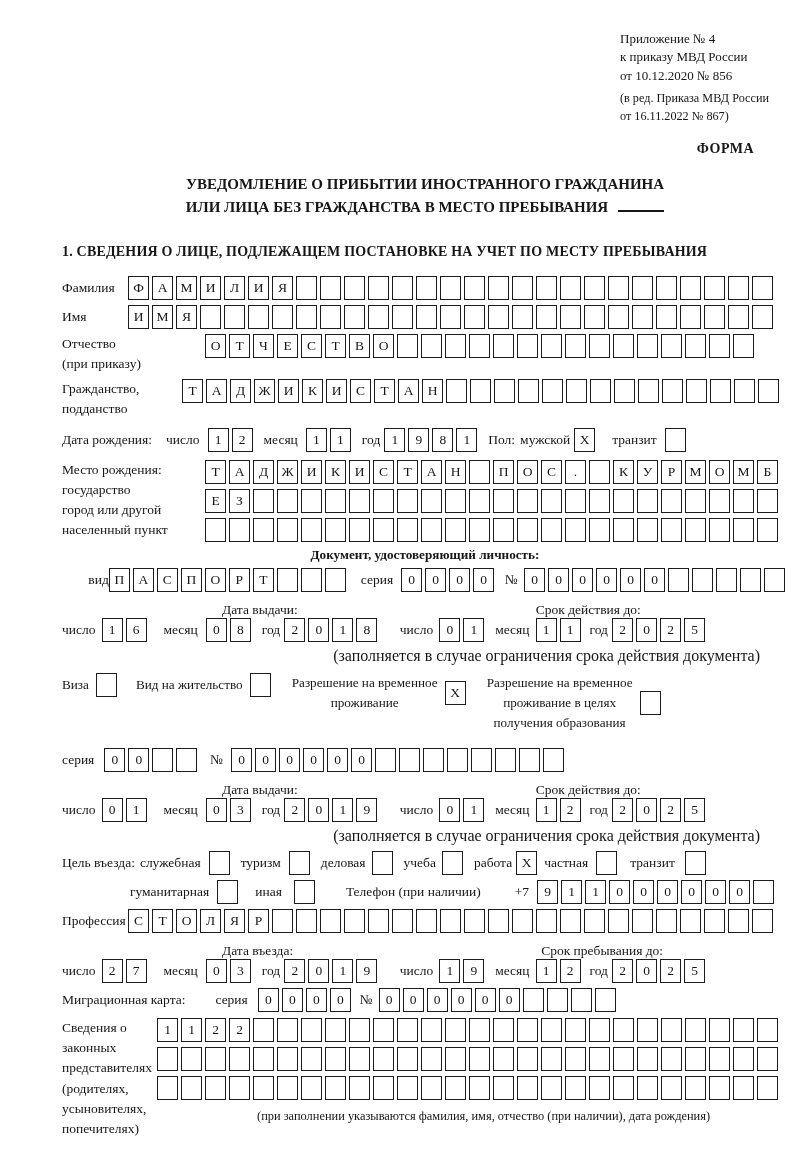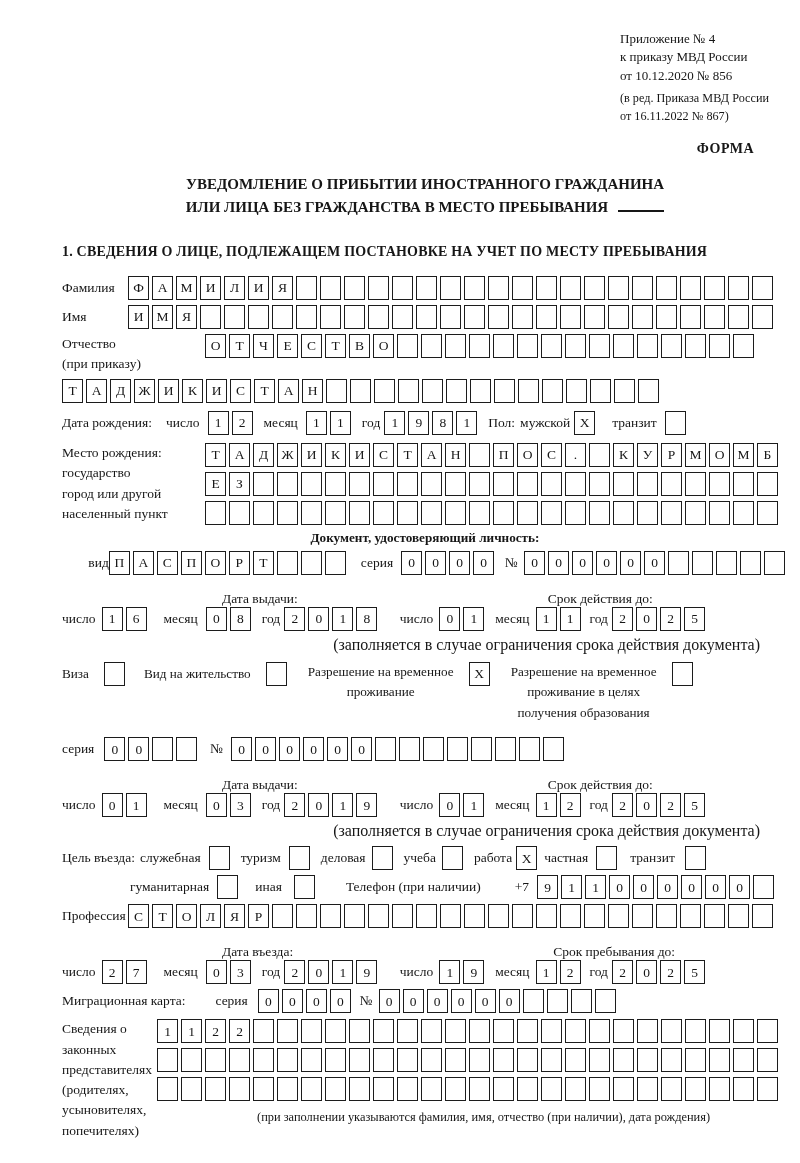--- a/index.html
+++ b/index.html
@@ -33,26 +33,26 @@
     width:21px;height:24px;border:1.7px solid #1c1c1c;margin-right:3px;
     font-size:13.5px;line-height:1;background:#fff;flex-shrink:0;
   }
   .stack{display:flex;flex-direction:column;gap:5px;}
 
   .inline-row{display:flex;align-items:flex-start;margin-bottom:5px;font-size:13.5px;text-align:right;}
   .inline-row .lbl{line-height:24px;white-space:nowrap;}
 
   .center-bold{font-weight:bold;font-size:13.2px;text-align:center;margin:3px 0 5px 0;}
 
-  .dhead{display:flex;font-size:13.5px;margin-top:16px;gap:12px;}
+  .dhead{display:flex;font-size:13.5px;margin-top:10px;}
   .note{font-size:16px;text-align:right;padding-right:28px;margin-top:2px;margin-bottom:6px;}
   .para{font-size:13.5px;line-height:1.65;margin-top:6px;}
 
   .chk-cluster{display:flex;align-items:flex-start;margin-top:8px;margin-bottom:14px;font-size:13.2px;}
-  .chk-item{display:flex;align-items:flex-start;gap:8px;}
+  .chk-item{display:flex;align-items:center;}
   .chk-item .txt{line-height:24px;margin-right:7px;white-space:nowrap;}
   .chk-item .ml{text-align:center;line-height:1.55;margin-right:7px;}
 
   .bottom-note{font-size:12.4px;margin-left:100px;margin-top:4px;}
 </style>
 </head>
 <body>
 
 <div class="page">
 
@@ -167,20 +167,24 @@
         <span class="cell"></span>
         <span class="cell"></span>
         <span class="cell"></span>
         <span class="cell"></span>
         <span class="cell"></span>
         <span class="cell"></span>
       </div>
   </div>
 
   <div class="frow">
+    <div class="flabel multi" style="width:120px">
+      <div>Гражданство,</div>
+      <div>подданство</div>
+    </div>
     <div class="cells">
         <span class="cell">Т</span>
         <span class="cell">А</span>
         <span class="cell">Д</span>
         <span class="cell">Ж</span>
         <span class="cell">И</span>
         <span class="cell">К</span>
         <span class="cell">И</span>
         <span class="cell">С</span>
         <span class="cell">Т</span>

